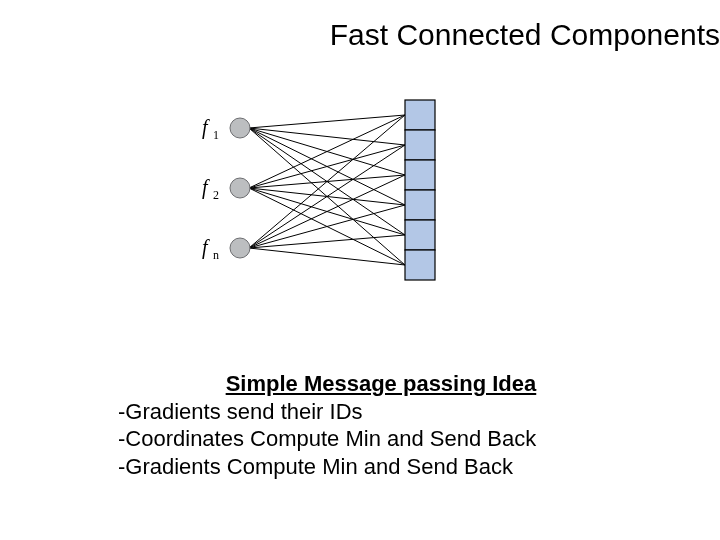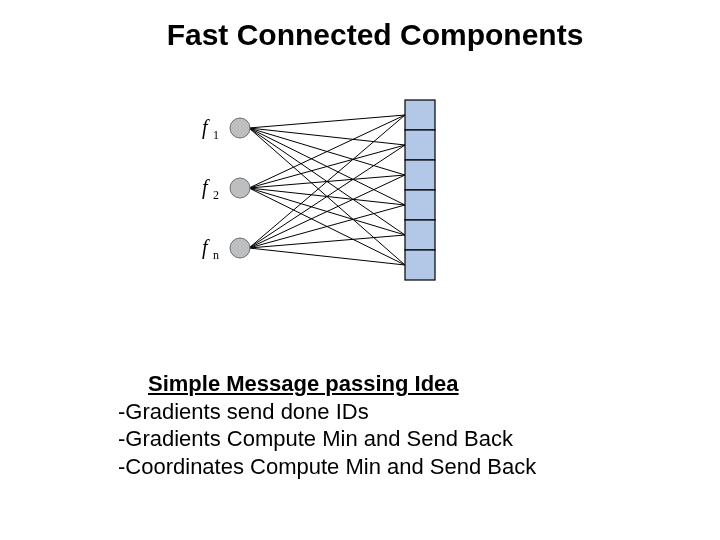--- a/index.html
+++ b/index.html
@@ -14,43 +14,43 @@
   .slide {
     position: relative;
     width: 720px;
     height: 540px;
   }
   .title {
     position: absolute;
     top: 18px;
     left: 0;
     right: 0;
-    text-align: center;
+    text-align: right;
     font-size: 30px;
-    font-weight: 700;
+    font-weight: 400;
     padding-left: 30px;
   }
   .diagram-wrap {
     position: absolute;
     top: 90px;
     left: 160px;
     width: 300px;
     height: 220px;
   }
   .body-text {
     position: absolute;
     top: 370px;
     left: 118px;
     font-size: 22px;
     line-height: 1.25;
   }
   .subheading {
     font-weight: 700;
     text-decoration: underline;
-    text-align: left;
+    text-align: right;
     display: block;
     margin-left: 30px;
   }
   .bullet {
     display: block;
   }
 </style>
 </head>
 <body>
 
@@ -91,18 +91,18 @@
         <text x="42" y="104" font-family="Georgia, serif" font-style="italic" font-size="20" fill="#000">f</text>
         <text x="53" y="109" font-family="Georgia, serif" font-size="12" fill="#000">2</text>
         <circle cx="80" cy="158" r="10" fill="#bcbec0" stroke="#6d6e71" stroke-width="1"></circle>
         <text x="42" y="164" font-family="Georgia, serif" font-style="italic" font-size="20" fill="#000">f</text>
         <text x="53" y="169" font-family="Georgia, serif" font-size="12" fill="#000">n</text>
       </svg>
   </div>
 
   <div class="body-text">
     <span class="subheading">Simple Message passing Idea</span>
-    <span class="bullet">-Gradients send done IDs</span>
+    <span class="bullet">-Gradients send their IDs</span>
+    <span class="bullet">-Coordinates Compute Min and Send Back</span>
     <span class="bullet">-Gradients Compute Min and Send Back</span>
-    <span class="bullet">-Coordinates Compute Min and Send Back</span>
   </div>
 
 </div>
 
 </body></html>

